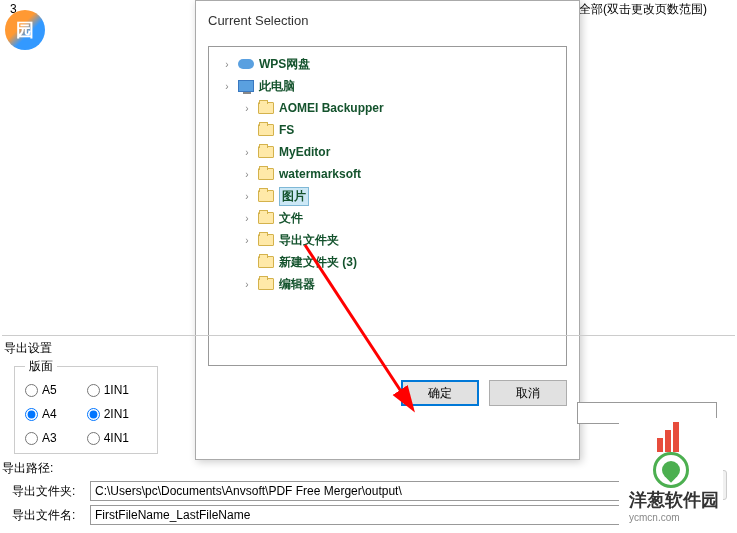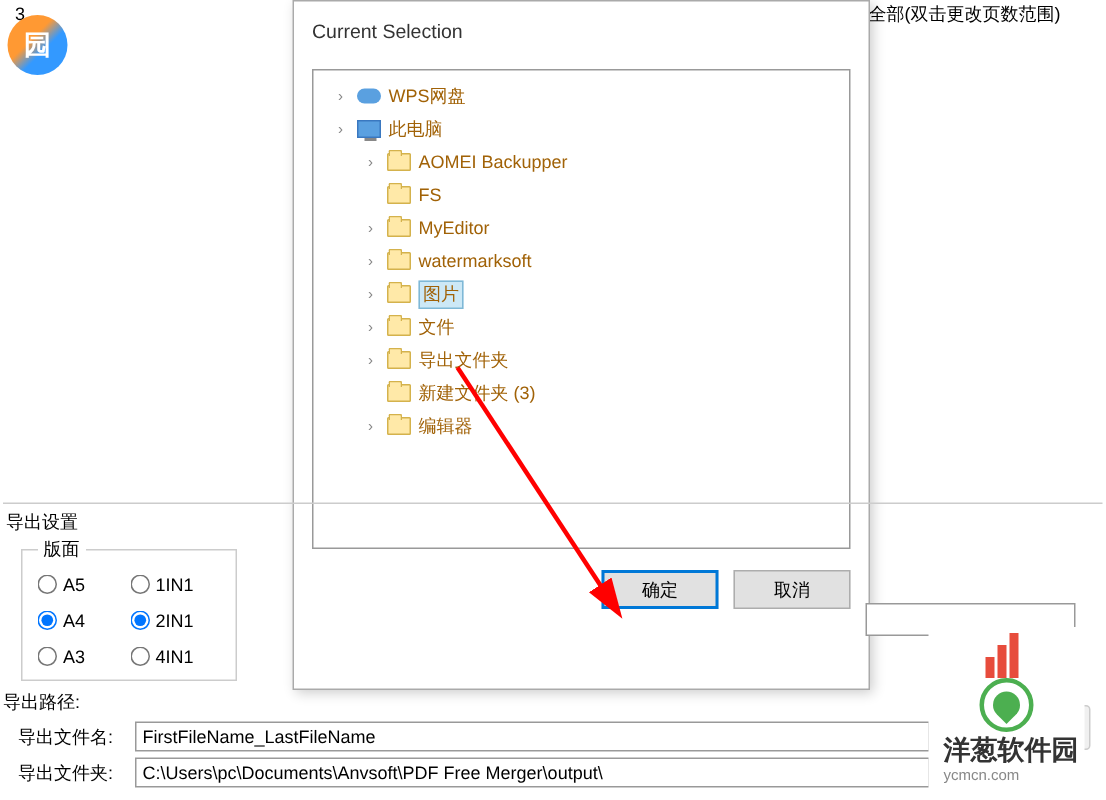--- a/index.html
+++ b/index.html
@@ -23,35 +23,35 @@
 .tree-item { display: flex; align-items: center; height: 22px; padding-left: 8px; cursor: default; }
 .tree-item.indent1 { padding-left: 28px; }
 .tree-item.selected .label { background: #cce8f6; border: 1px solid #7fb8d6; padding: 0 2px; }
 .expander { width: 12px; color: #888; font-size: 10px; text-align: center; }
 .icon { width: 18px; height: 16px; margin: 0 4px; display: flex; align-items: center; justify-content: center; }
 .folder-icon { width: 16px; height: 12px; background: #ffe9a8; border: 1px solid #d4b24c; border-radius: 1px; position: relative; }
 .folder-icon::before { content: ""; position: absolute; top: -3px; left: 0; width: 7px; height: 3px; background: #ffe9a8; border: 1px solid #d4b24c; border-bottom: none; border-radius: 1px 1px 0 0; }
 .pc-icon { width: 16px; height: 12px; border: 1px solid #3a78c0; background: #5aa0e0; position: relative; }
 .pc-icon::after { content: ""; position: absolute; bottom: -3px; left: 4px; width: 8px; height: 2px; background: #888; }
 .cloud-icon { width: 16px; height: 10px; background: #5aa0e0; border-radius: 6px; position: relative; }
-.label { font-size: 12px; color: #a16207; }
+.label { font-size: 12px; color: #14532d; font-weight: bold; }
 
 .dialog-btns { display: flex; justify-content: flex-end; gap: 10px; margin-top: 14px; }
 .dialog-btns button { width: 78px; height: 26px; background: #e1e1e1; border: 1px solid #adadad; font-size: 12px; cursor: pointer; }
 .dialog-btns button.primary { border: 2px solid #0078d7; }
 
 .arrow { position: absolute; top: 240px; left: 300px; pointer-events: none; z-index: 50; }
 
 .export-section { position: absolute; top: 335px; left: 2px; width: 733px; border-top: 1px solid #ccc; }
 .export-title { font-size: 12px; padding: 4px 2px; }
 .layout-group { position: absolute; top: 22px; left: 12px; border: 1px solid #ccc; padding: 8px 10px 8px 10px; width: 144px; }
 .layout-group legend { font-size: 12px; padding: 0 4px; }
 .radio-cols { display: flex; gap: 30px; }
 .radio-col { display: flex; flex-direction: column; gap: 10px; }
-.radio-row { display: flex; align-items: flex-start; gap: 4px; font-size: 12px; }
+.radio-row { display: flex; align-items: flex-end; gap: 4px; font-size: 12px; }
 .radio-row input { margin: 0; }
 
 .allow-print { position: absolute; top: 432px; right: 40px; display: flex; align-items: center; gap: 4px; font-size: 12px; }
 
 .export-path { position: absolute; top: 460px; left: 2px; }
 .path-row { display: flex; align-items: center; margin-top: 4px; gap: 8px; }
 .path-label { width: 80px; font-size: 12px; padding-left: 10px; }
 .path-input { width: 530px; height: 20px; border: 1px solid #999; padding: 0 4px; font-size: 12px; }
 
 .browse-btn { position: absolute; top: 470px; right: 10px; width: 40px; height: 30px; border: 1px solid #ccc; background: #f0f0f0; border-radius: 3px; display: flex; align-items: center; justify-content: center; }
@@ -216,26 +216,26 @@
 <div class="side-field"></div>
 
 <label class="allow-print">
   <input type="checkbox" style="">
   <span>允许打印</span>
 </label>
 
 <div class="export-path">
   <div>导出路径:</div>
   <div class="path-row">
+    <span class="path-label">导出文件夹:</span>
+    <input class="path-input" value="C:\Users\pc\Documents\Anvsoft\PDF Free Merger\output\" style="">
+  </div>
+  <div class="path-row">
     <span class="path-label">导出文件名:</span>
     <input class="path-input" value="FirstFileName_LastFileName" style="">
-  </div>
-  <div class="path-row">
-    <span class="path-label">导出文件夹:</span>
-    <input class="path-input" value="C:\Users\pc\Documents\Anvsoft\PDF Free Merger\output\" style="">
   </div>
 </div>
 
 <div class="browse-btn">
   <svg viewBox="0 0 24 24">
       <path fill="#4a90d9" d="M12 4V1L8 5l4 4V6c3.3 0 6 2.7 6 6 0 1-.3 2-.7 2.8l1.5 1.5C19.5 15 20 13.6 20 12c0-4.4-3.6-8-8-8zm0 14c-3.3 0-6-2.7-6-6 0-1 .3-2 .7-2.8L5.2 7.7C4.5 9 4 10.4 4 12c0 4.4 3.6 8 8 8v3l4-4-4-4v3z"></path>
     </svg>
 </div>
 
 <div class="logo2">

